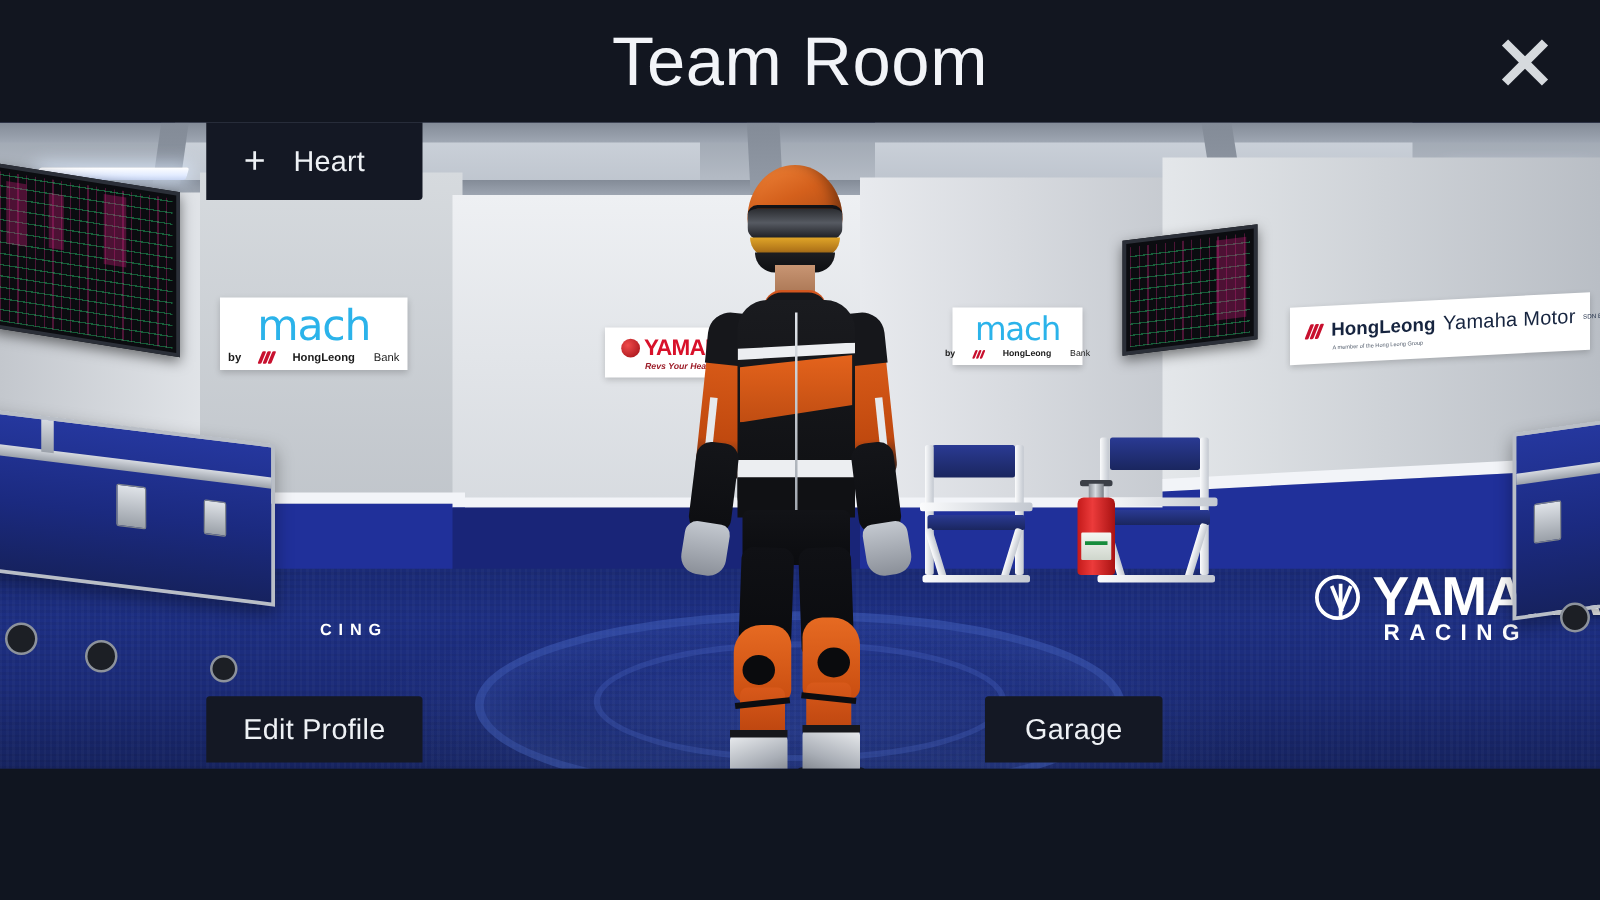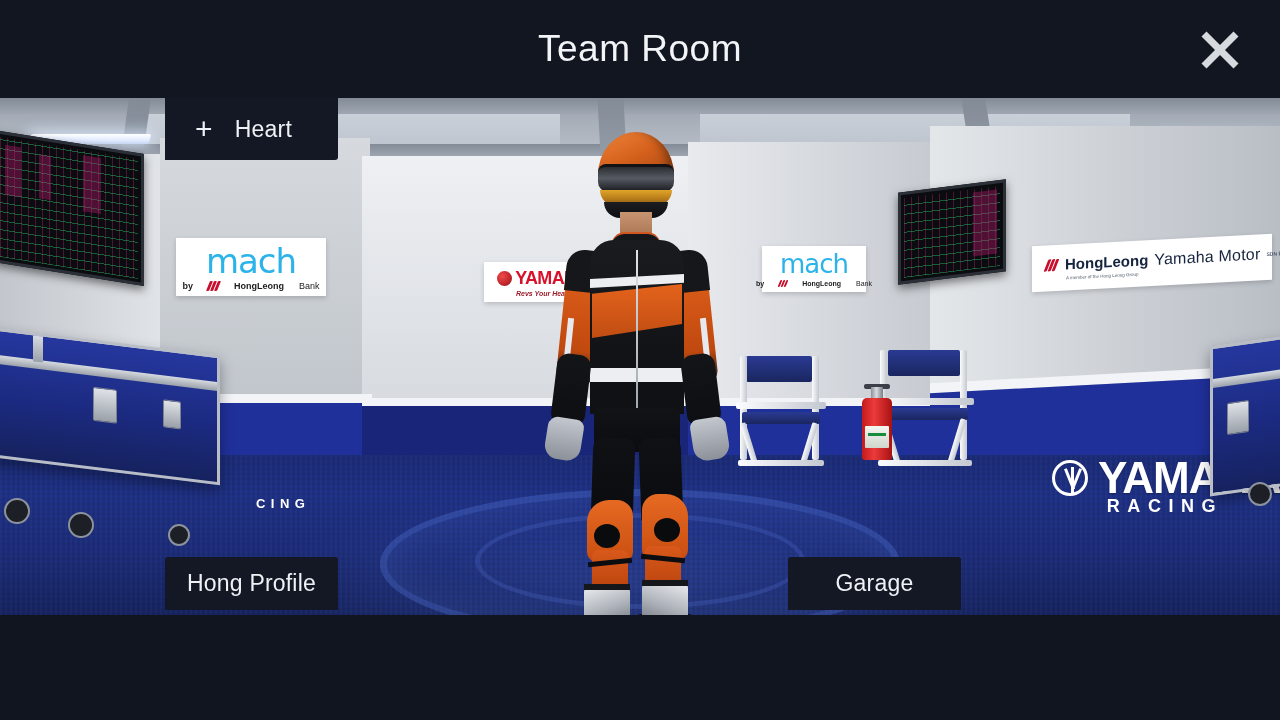--- a/index.html
+++ b/index.html
@@ -9,21 +9,21 @@
   #app { position:relative; width:1280px; height:720px; overflow:hidden; }
 
   
   #header {
     position:absolute; left:0; top:0; width:1280px; height:98px;
     background:#121620; z-index:40;
   }
   #header-title {
     position:absolute; left:0; top:0; width:1280px; height:98px;
     display:flex; align-items:center; justify-content:center;
-    color:#f2f4f8; font-size:37px; font-weight:400; letter-spacing:.5px;
+    color:#f2f4f8; font-size:55px; font-weight:400; letter-spacing:.5px;
   }
   #close-btn {
     position:absolute; right:34px; top:24px; width:52px; height:52px;
     display:flex; align-items:center; justify-content:center; cursor:pointer;
   }
   #close-btn svg { display:block; }
 
   
   #scene {
     position:absolute; left:0; top:98px; width:1280px; height:517px;
@@ -395,21 +395,21 @@
     justify-content:flex-start; padding-left:30px; gap:22px;
     border-radius:0 0 3px 0;
   }
   #gear-plus {
     font-size:30px; line-height:1; color:#eef1f5; font-weight:300;
   }
   #edit-profile-btn {
     left:165px; top:557px; width:173px; height:53px; border-radius:3px 3px 0 0;
   }
   #garage-btn {
-    left:788px; top:557px; width:173px; height:53px; border-radius:3px 3px 0 0;
+    left:788px; top:557px; width:142px; height:53px; border-radius:3px 3px 0 0;
   }
   #race-btn {
     position:absolute; left:968px; top:551px; width:173px; height:59px;
     background:#b94a06; color:#fdf4ec; border-radius:4px 4px 0 0;
     display:flex; align-items:center; justify-content:center;
     cursor:pointer; z-index:30; font-size:23px;
   }
 
   
   #bottombar {
@@ -681,21 +681,21 @@
       </svg>
     </div>
   </div>
 
   <div class="btn-dark" id="gear-btn">
     <span id="gear-plus">+</span>
     <span>Heart</span>
   </div>
 
   <div class="btn-dark" id="edit-profile-btn">
-    <span>Hong Profile</span>
+    <span>Edit Profile</span>
   </div>
 
   <div class="btn-dark" id="garage-btn">
     <span>Garage</span>
   </div>
 
 
   <div id="bottombar"></div>
   <div id="profile-label">Profile Details (Name, Number, Country, Code)</div>
 

